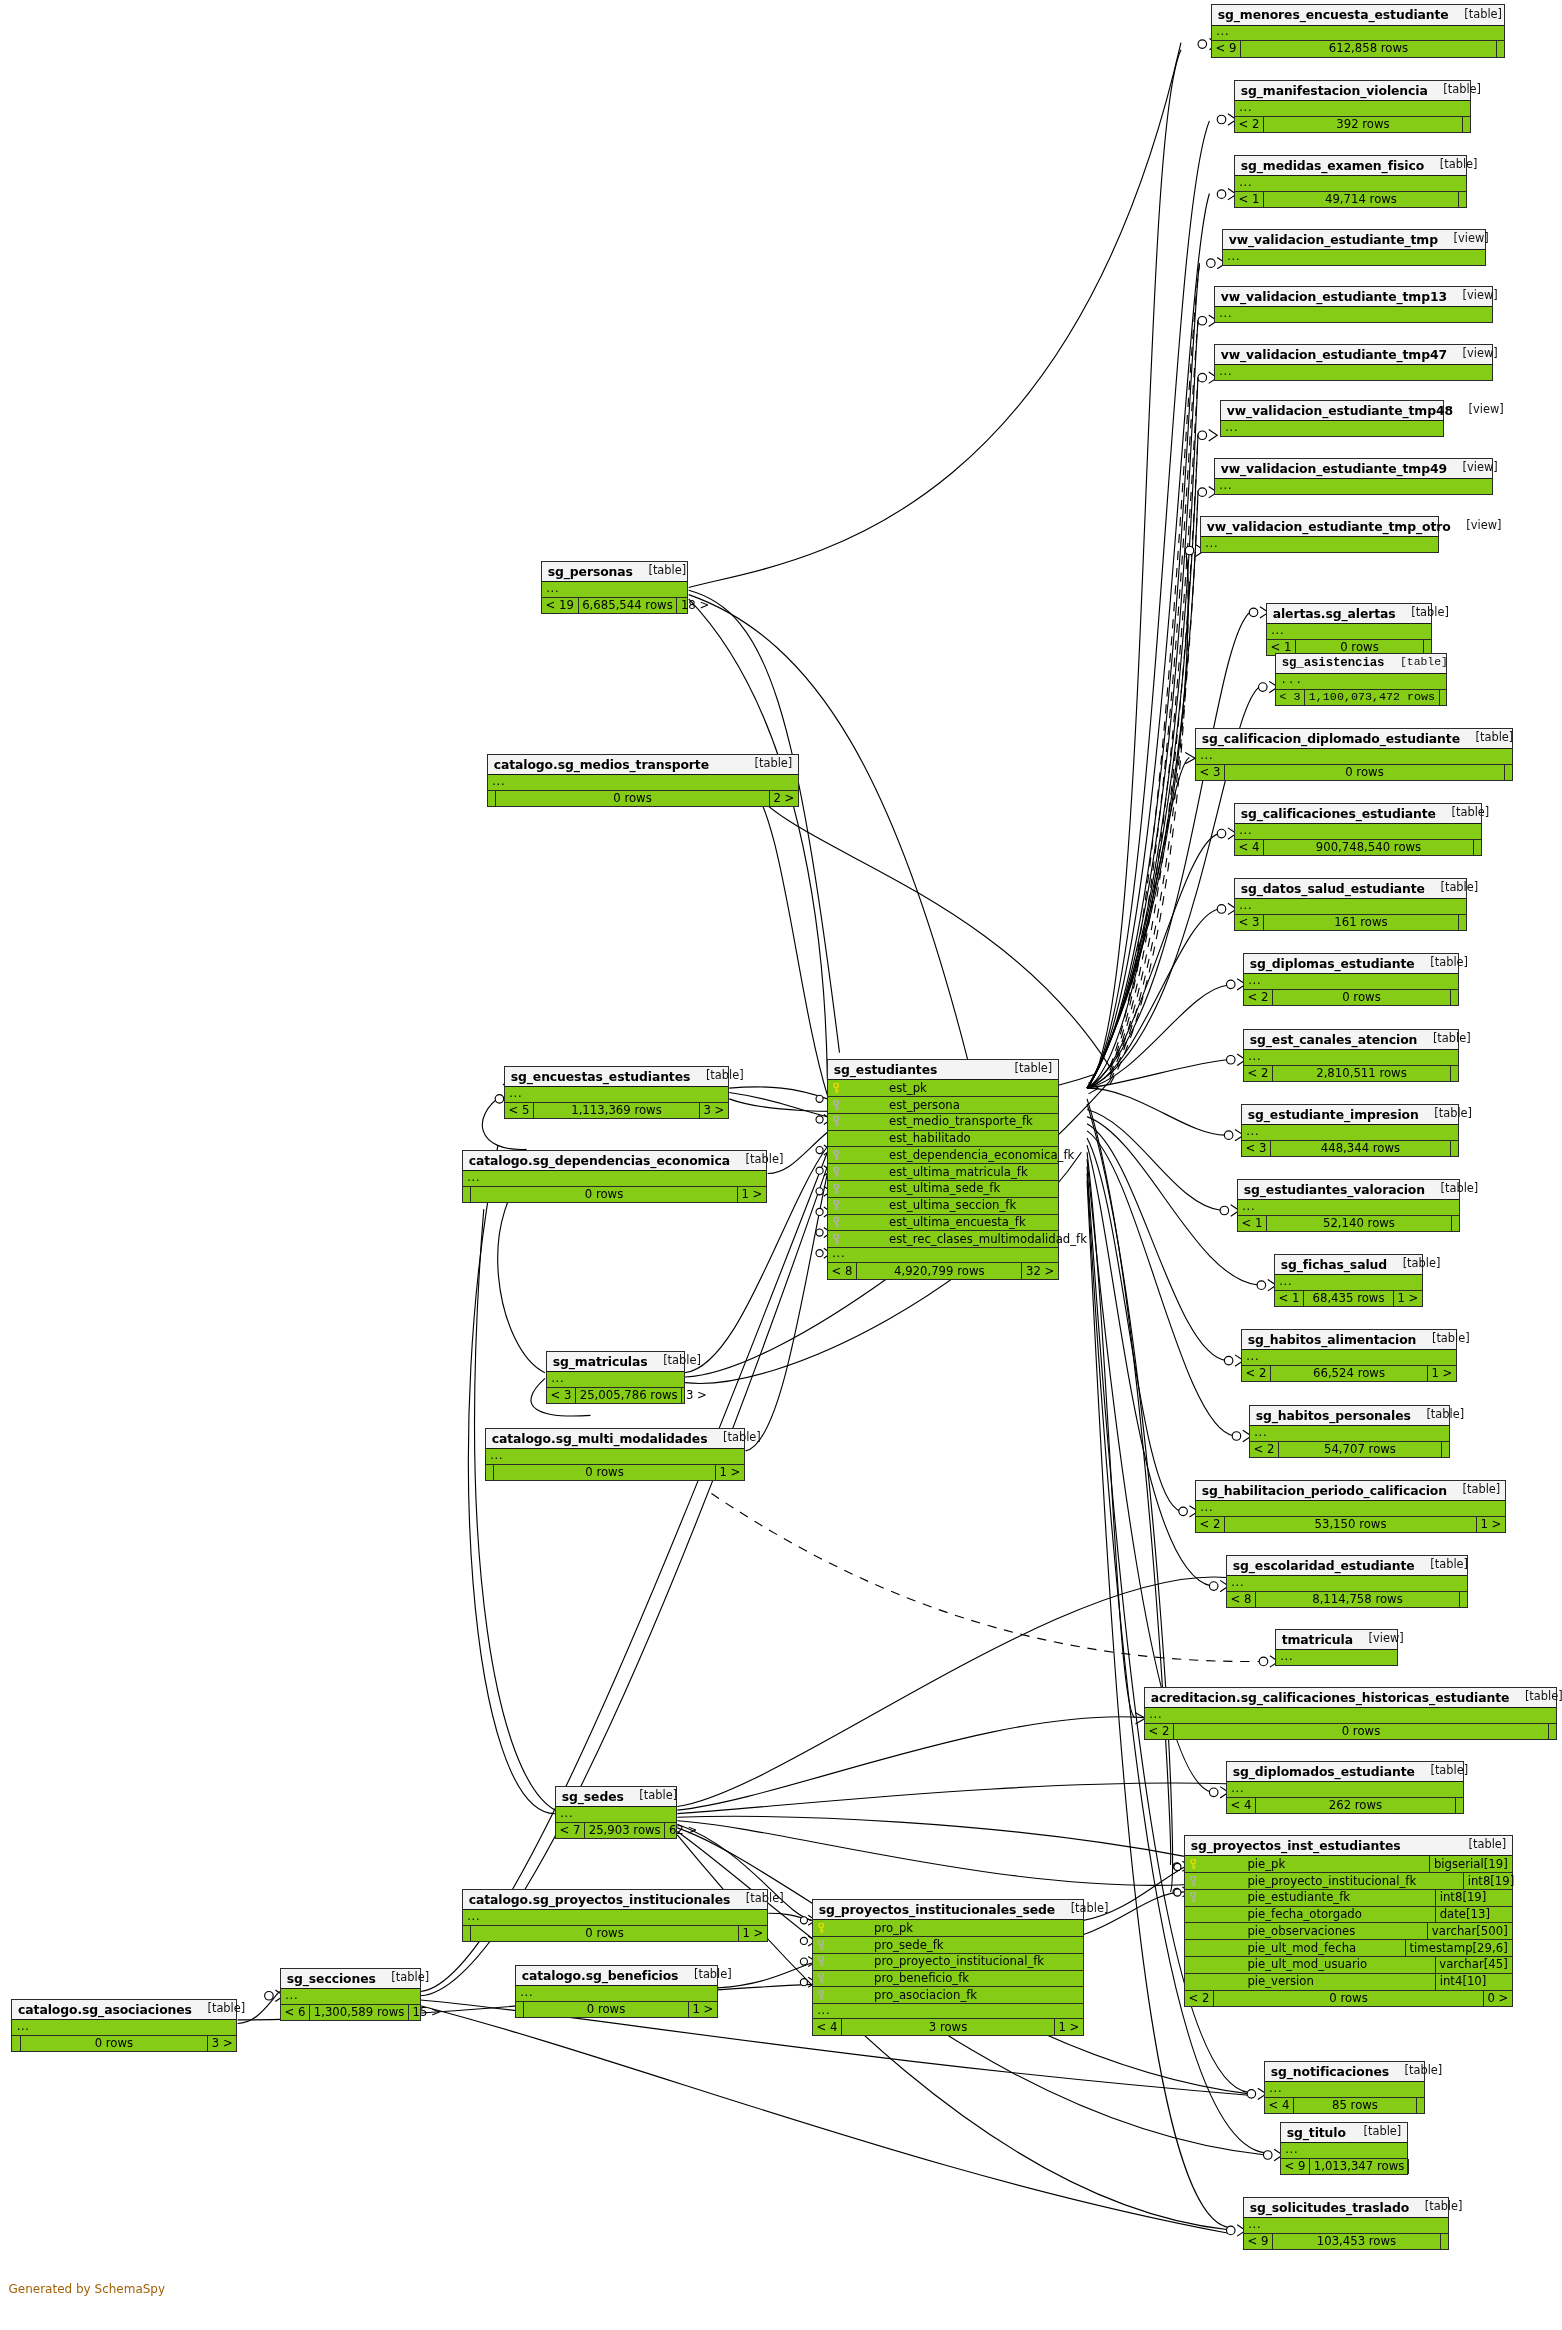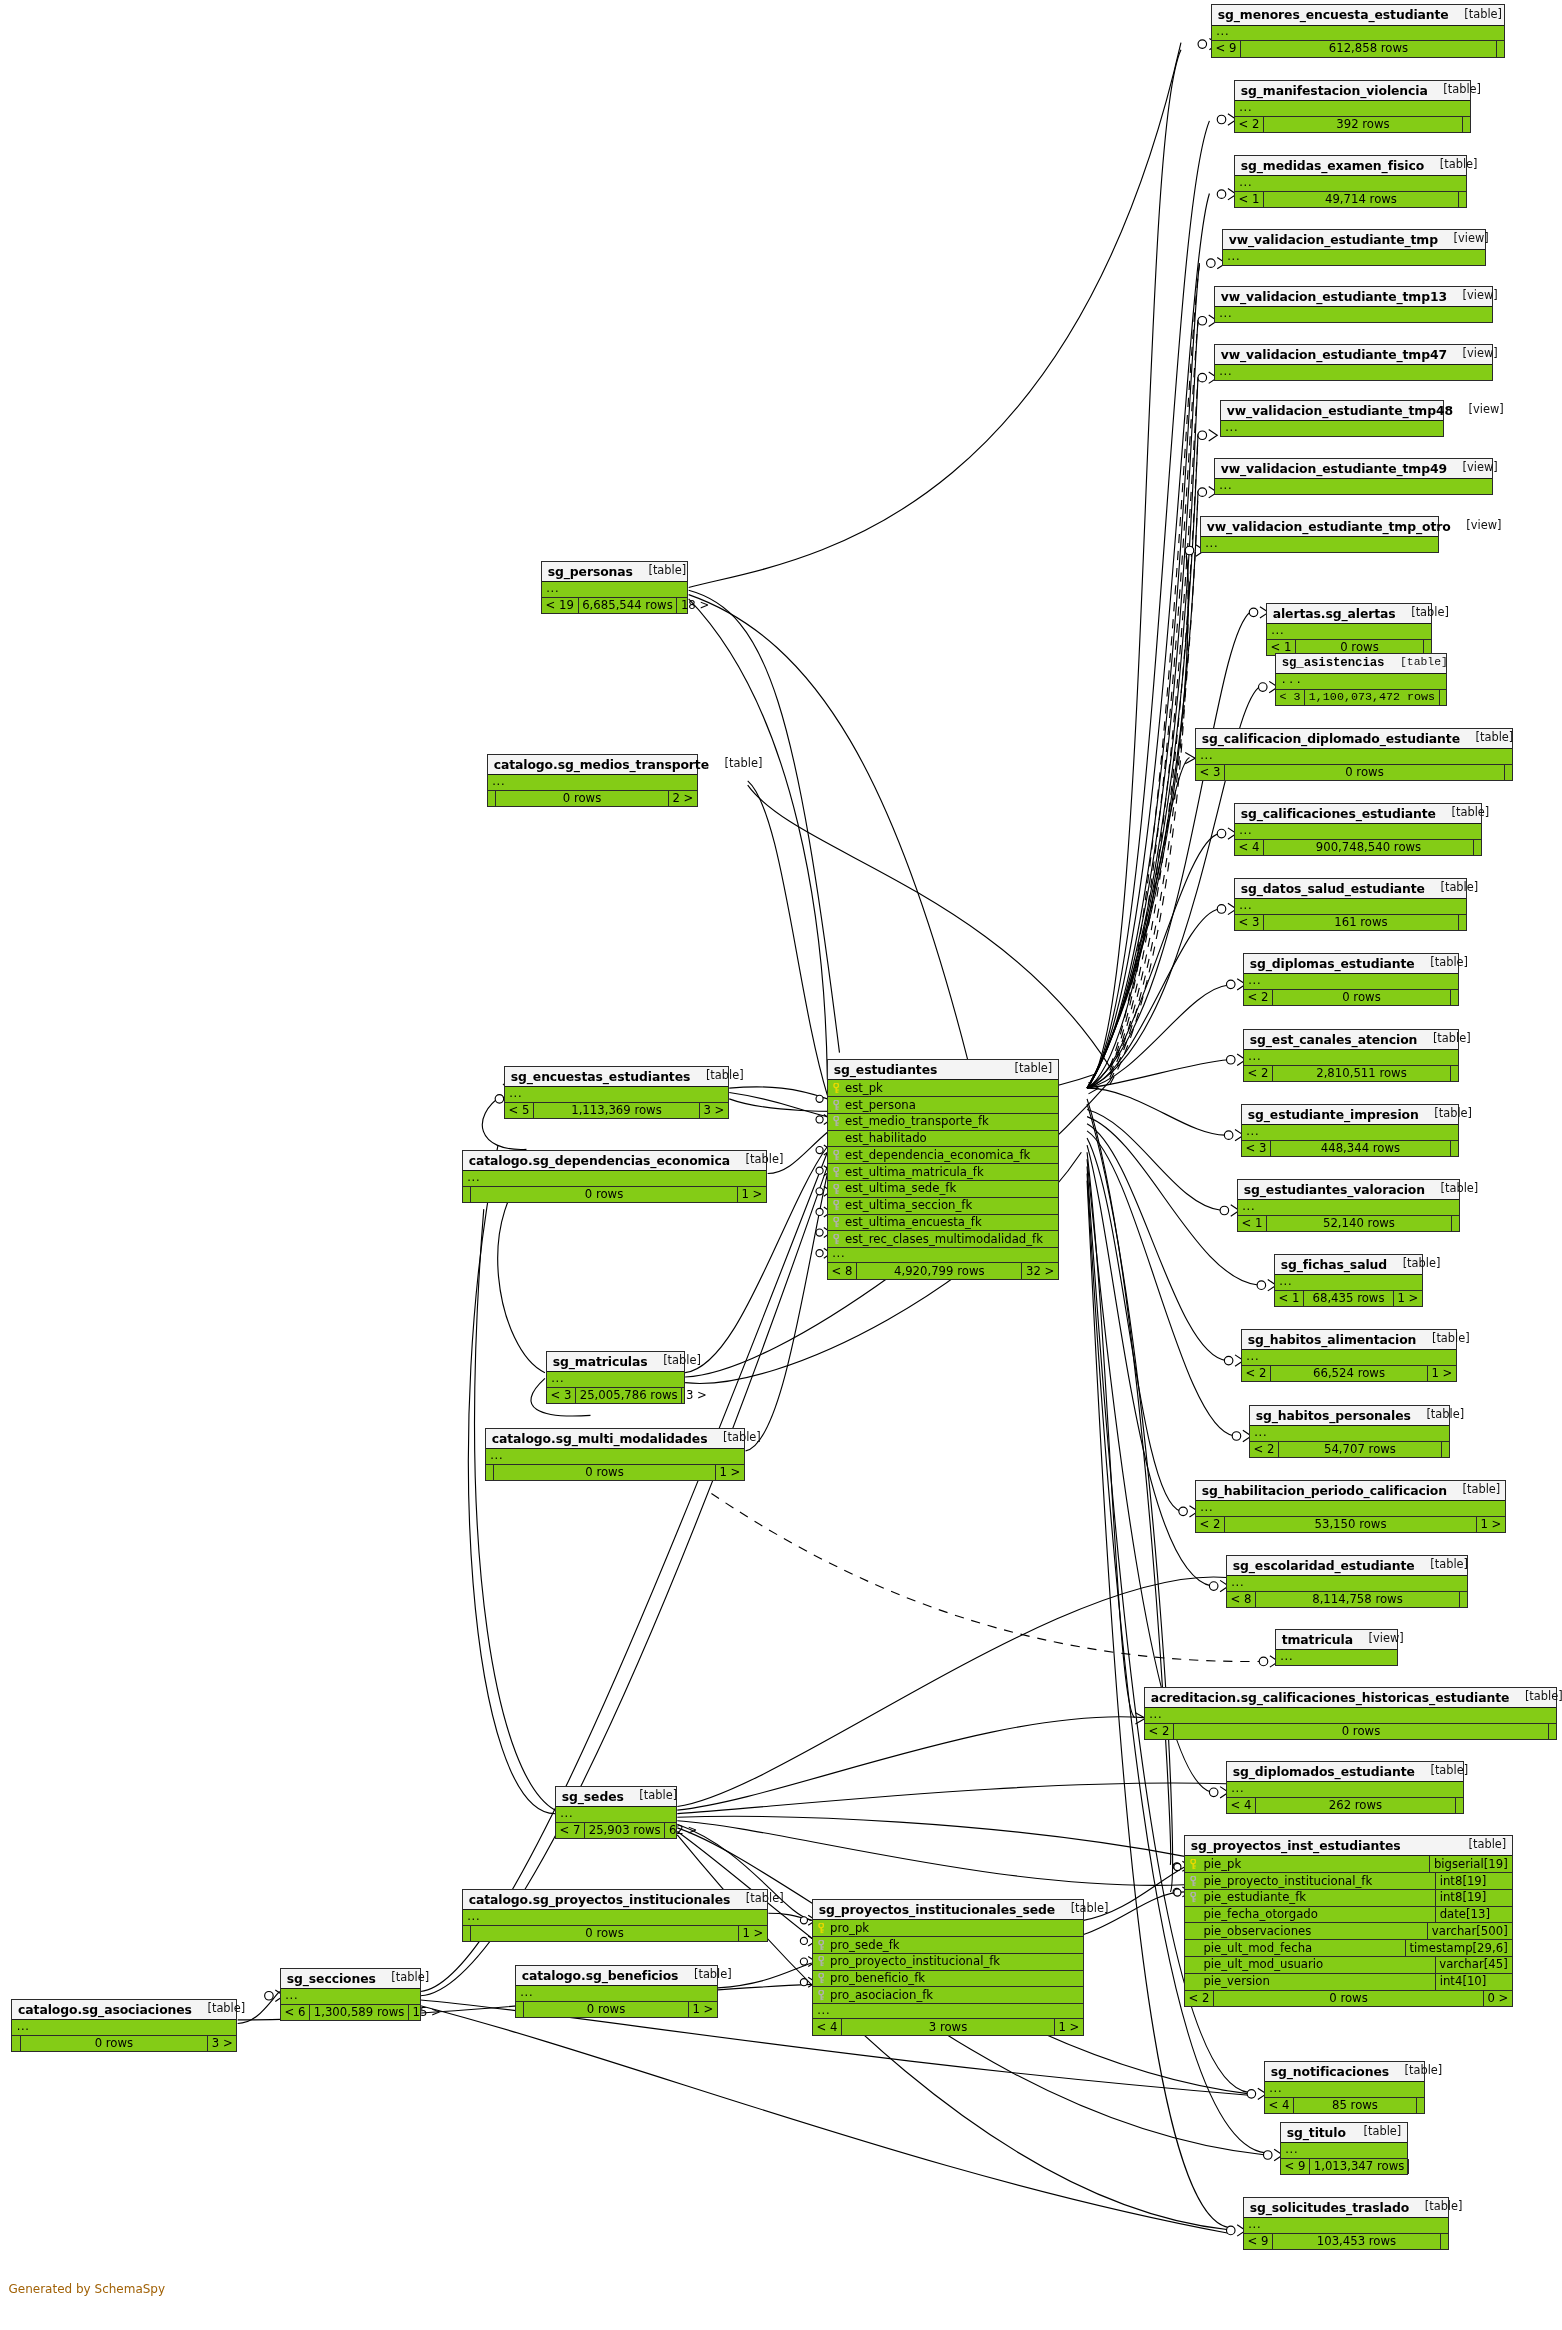--- a/index.html
+++ b/index.html
@@ -86,20 +86,21 @@
   }
   .node .ellipsis.last { border-bottom: none; }
 
   .node .cols { display: block; }
   .node .col {
     display: flex;
     align-items: center;
     border-bottom: 1px solid #2b2b2b;
     padding: 0;
     min-height: 15px;
+    gap: 44px;
   }
   .node .col .keycell {
     width: 15.6px;
     flex: 0 0 15.6px;
     display: flex;
     align-items: center;
     justify-content: center;
   }
   .node .col .cname {
     flex: 1 1 auto;
@@ -715,21 +716,21 @@
           <span class="tname">sg_personas</span>
           <span class="ttype">[table]</span>
         </div>
         <div class="ellipsis">...</div>
         <div class="footer">
           <div class="f-left">&lt; 19</div>
           <div class="f-mid">6,685,544 rows</div>
           <div class="f-right">18 &gt;</div>
         </div>
       </div>
-      <div class="node" style="left: 487px; top: 754px; width: 211px;">
+      <div class="node" style="left: 487px; top: 754px; width: 312px;">
         <div class="title">
           <span class="tname">catalogo.sg_medios_transporte</span>
           <span class="ttype">[table]</span>
         </div>
         <div class="ellipsis">...</div>
         <div class="footer">
           <div class="f-left"></div>
           <div class="f-mid">0 rows</div>
           <div class="f-right">2 &gt;</div>
         </div>

